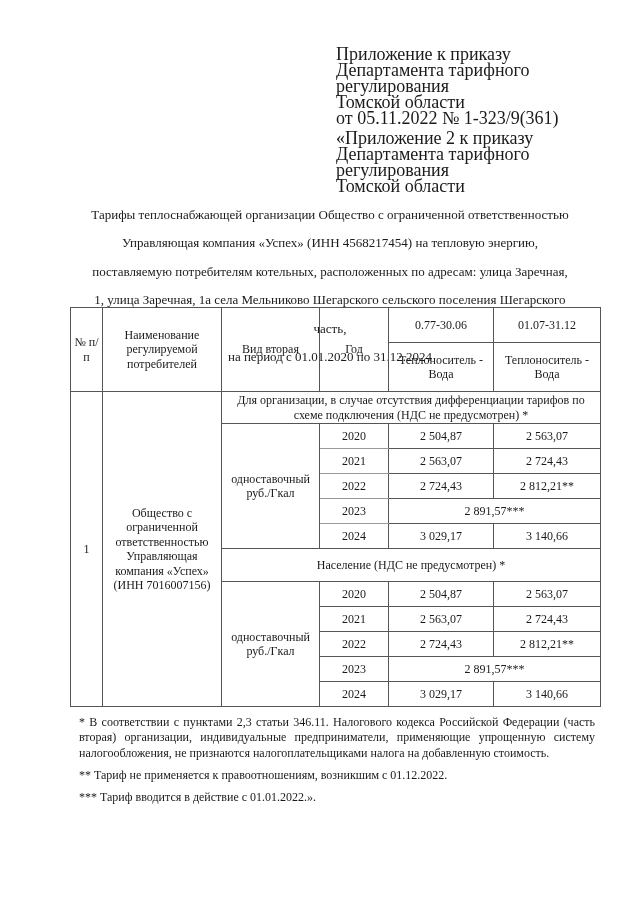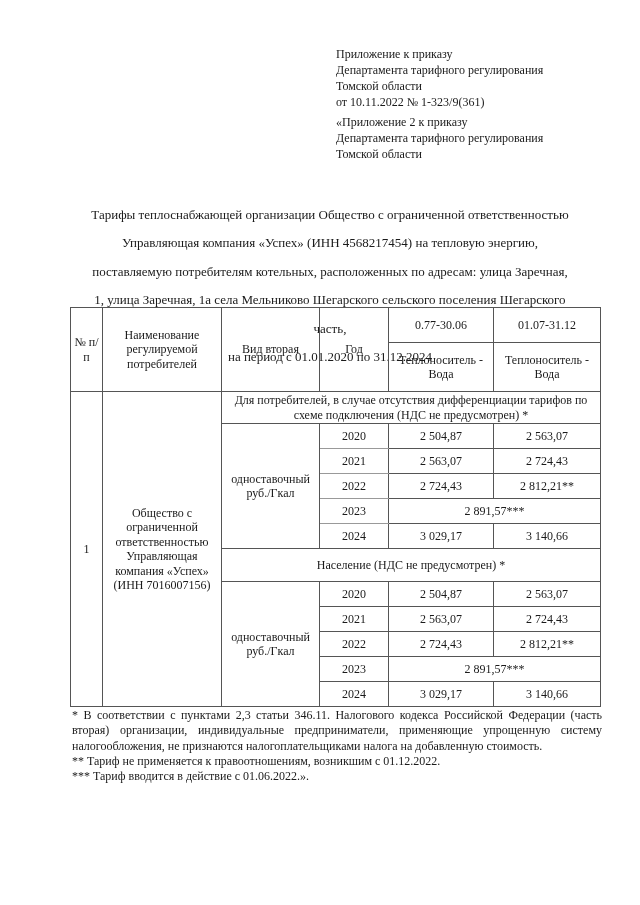--- a/index.html
+++ b/index.html
@@ -1,36 +1,36 @@
 <!DOCTYPE html>
 <html><head>
 <meta charset="utf-8">
 <style>
   html, body { margin:0; padding:0; background:#ffffff; }
   body { width:640px; height:905px; position:relative; overflow:hidden;
          font-family:"Liberation Serif","DejaVu Serif",serif; color:#1a1a1a; }
-  .appendix { position:absolute; left:336px; top:46px; width:290px; font-size:12px; line-height:16px; }
+  .appendix { position:absolute; left:336px; top:46px; width:290px; font-size:18px; line-height:16px; }
   .appendix p { margin:0; }
   .appendix .gap { height:4px; }
   .title { position:absolute; left:62px; top:195px; width:536px; text-align:center; font-size:13px; line-height:16.4px; }
   .title p { margin:12px; }
   table.tariffs { position:absolute; left:70px; top:307px; width:530px; border-collapse:collapse; table-layout:fixed; font-size:12px; }
   table.tariffs td { border:1px solid #555; text-align:center; vertical-align:middle; padding:0 2px; line-height:14.5px; }
   table.tariffs td.thick-b { border-bottom:1.5px solid #999; }
   .footnotes { position:absolute; left:72px; top:708px; width:530px; font-size:12px; line-height:15.3px; text-align:justify; }
-  .footnotes p { margin:0; }
+  .footnotes p { margin:7px; }
 </style>
 </head>
 <body>
 
 <div class="appendix">
   <p>Приложение к приказу</p>
   <p>Департамента тарифного регулирования</p>
   <p>Томской области</p>
-  <p>от 10.11.2022 № 1-323/9(361)</p>
+  <p>от 05.11.2022 № 1-323/9(361)</p>
   <div class="gap"></div>
   <p>«Приложение 2 к приказу</p>
   <p>Департамента тарифного регулирования</p>
   <p>Томской области</p>
 </div>
 
 <div class="title">
   <p>Тарифы теплоснабжающей организации Общество с ограниченной ответственностью</p>
   <p>Управляющая компания «Успех» (ИНН 4568217454) на тепловую энергию,</p>
   <p>поставляемую потребителям котельных, расположенных по адресам: улица Заречная,</p>
@@ -58,21 +58,21 @@
     <td>01.07-31.12</td>
   </tr>
   <tr style="height:49px">
     <td>Теплоноситель - Вода</td>
     <td>Теплоноситель - Вода</td>
   </tr>
 
   <tr style="height:32px">
     <td rowspan="14">1</td>
     <td rowspan="14">Общество с ограниченной ответственностью Управляющая компания «Успех» (ИНН 7016007156)</td>
-    <td colspan="4">Для потребителей, в случае отсутствия дифференциации тарифов по схеме подключения (НДС не предусмотрен) *</td>
+    <td colspan="4">Для организации, в случае отсутствия дифференциации тарифов по схеме подключения (НДС не предусмотрен) *</td>
   </tr>
   <tr style="height:25px">
     <td rowspan="5">одноставочный руб./Гкал</td>
     <td class="thick-b">2020</td>
     <td>2 504,87</td>
     <td>2 563,07</td>
   </tr>
   <tr style="height:25px">
     <td class="thick-b">2021</td>
     <td>2 563,07</td>
@@ -120,14 +120,14 @@
     <td>2024</td>
     <td>3 029,17</td>
     <td>3 140,66</td>
   </tr>
 </tbody>
   </table>
 
 <div class="footnotes">
   <p>* В соответствии с пунктами 2,3 статьи 346.11. Налогового кодекса Российской Федерации (часть вторая) организации, индивидуальные предприниматели, применяющие упрощенную систему налогообложения, не признаются налогоплательщиками налога на добавленную стоимость.</p>
   <p>** Тариф не применяется к правоотношениям, возникшим с 01.12.2022.</p>
-  <p>*** Тариф вводится в действие с 01.06.2022.».</p>
+  <p>*** Тариф вводится в действие с 01.01.2022.».</p>
 </div>
 
 </body></html>

